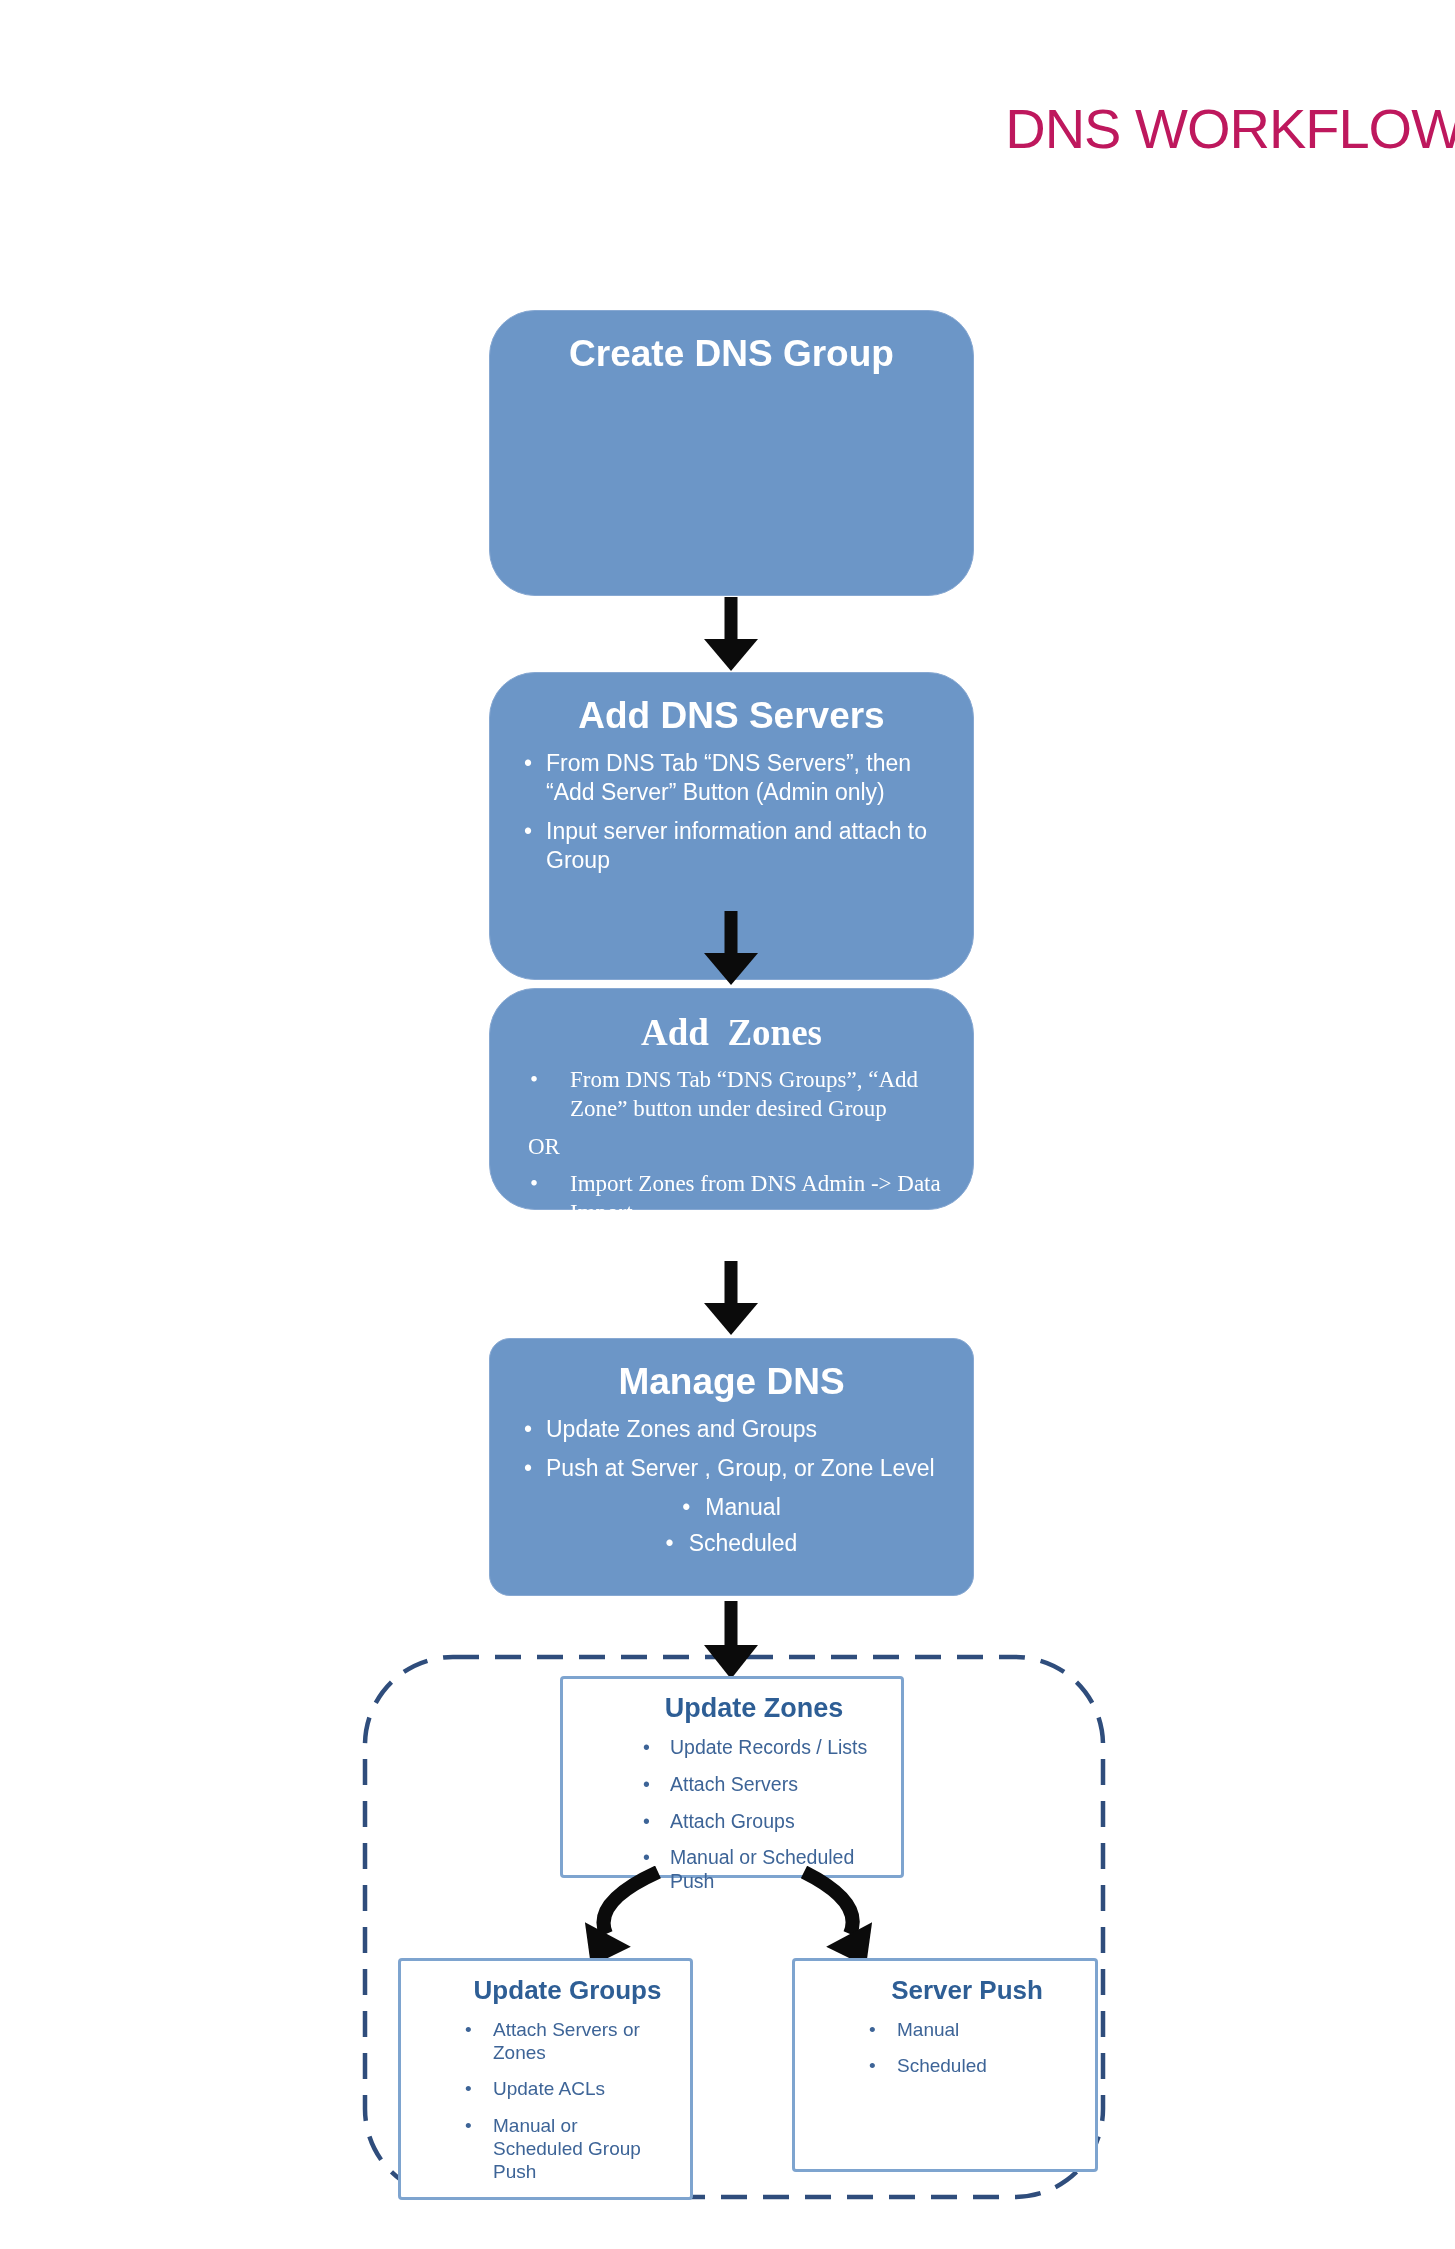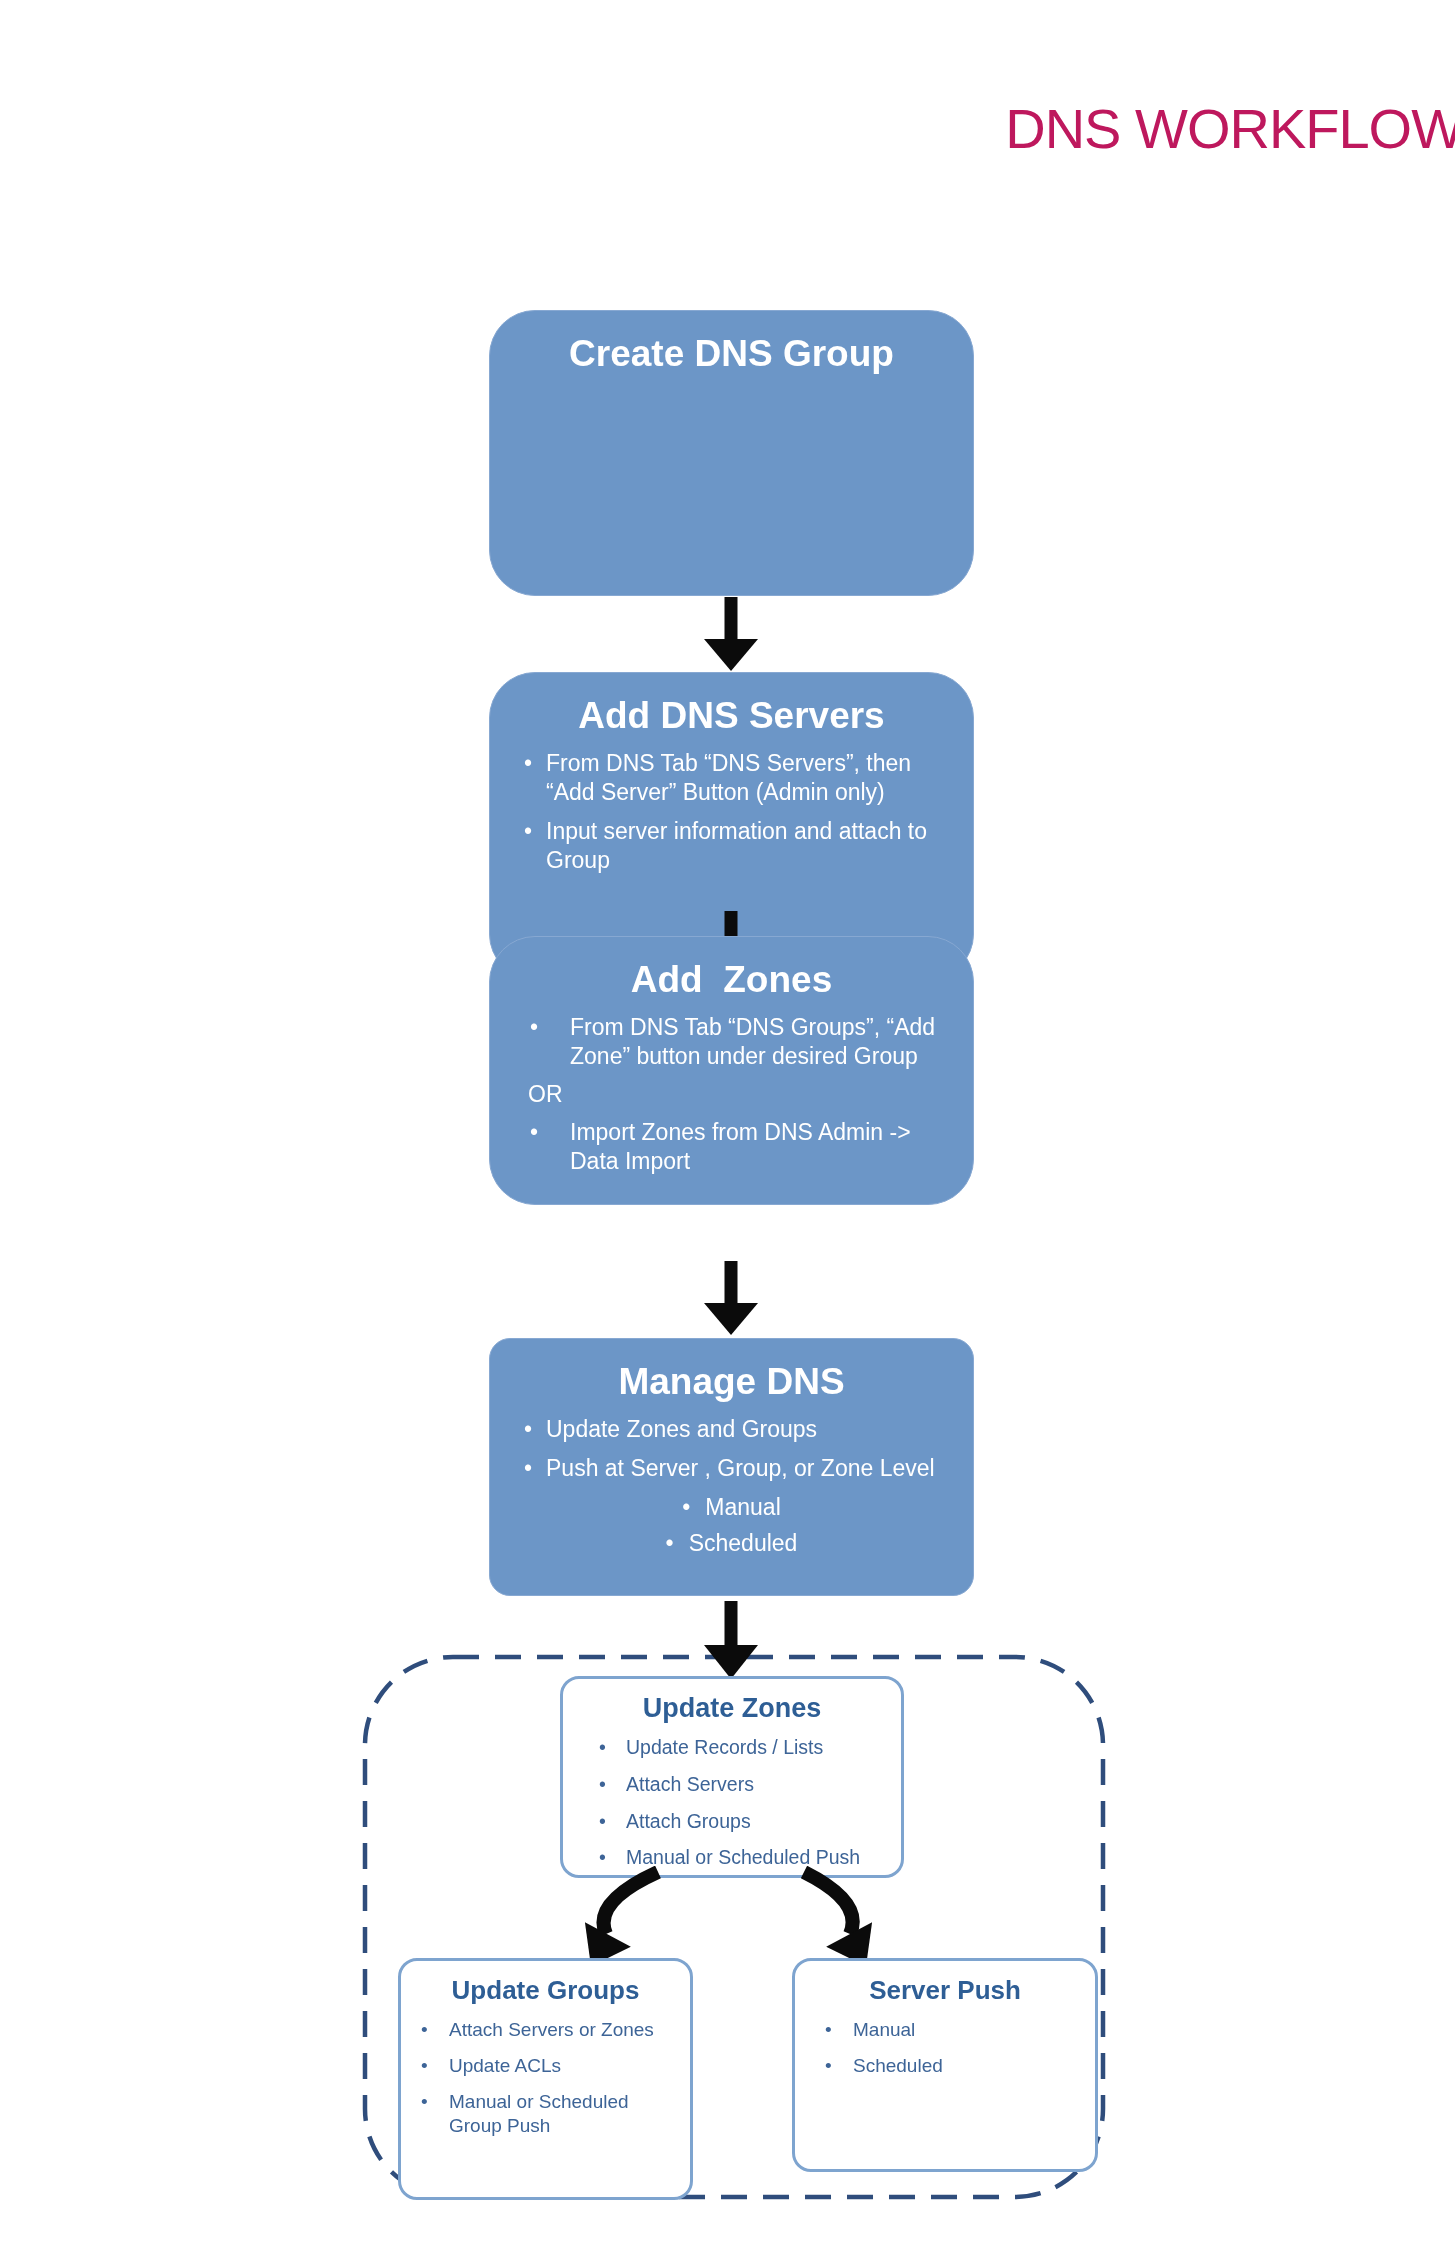--- a/index.html
+++ b/index.html
@@ -34,21 +34,21 @@
   .bb-sub li { text-align:center; margin:0 0 7px 0; }
   .bb-sub li::before { content:"\2022"; margin-right:15px; }
   
   .arrow { position:absolute; left:703px; }
   .arrow polygon, .arrow rect { fill:#0b0b0b; }
   
   .overlay { position:absolute; }
   
   .whitebox {
     position:absolute; box-sizing:border-box; background:#ffffff;
-    border:3px solid #7EA4CF; border-radius:19px;
+    border:3px solid #7EA4CF; border-radius:4px;padding-left:44px;
   }
   .whitebox h3 {
     margin:14px 10px 10px 10px; text-align:center;
     color:#2E5E95; font-weight:bold;
   }
   .wb-title-lg { font-size:27px; }
   .wb-title-md { font-size:26px; }
   .wb-list {
     list-style:none; margin:0; color:#3D6497; line-height:1.22;
   }
@@ -83,21 +83,21 @@
       <li>From DNS Tab “DNS Servers”, then “Add Server” Button (Admin only)</li>
       <li>Input server information and attach to Group</li>
     </ul>
   </section>
 
   <svg class="arrow" style="top:911px;" width="56" height="74" viewBox="0 0 56 74">
     <rect x="21.5" y="0" width="13" height="44"></rect>
     <polygon points="1,42 55,42 28,74"></polygon>
   </svg>
 
-  <section class="bluebox" style="top:936px; height:269px;">
+  <section class="bluebox" style="top:988px; height:222px;font-family:Liberation Serif, serif;">
     <h2>Add  Zones</h2>
     <ul class="bb-list wide">
       <li>From DNS Tab “DNS Groups”, “Add Zone” button under desired Group</li>
     </ul>
     <div class="or-label">OR</div>
     <ul class="bb-list wide">
       <li>Import Zones from DNS Admin -&gt; Data Import</li>
     </ul>
   </section>
 

